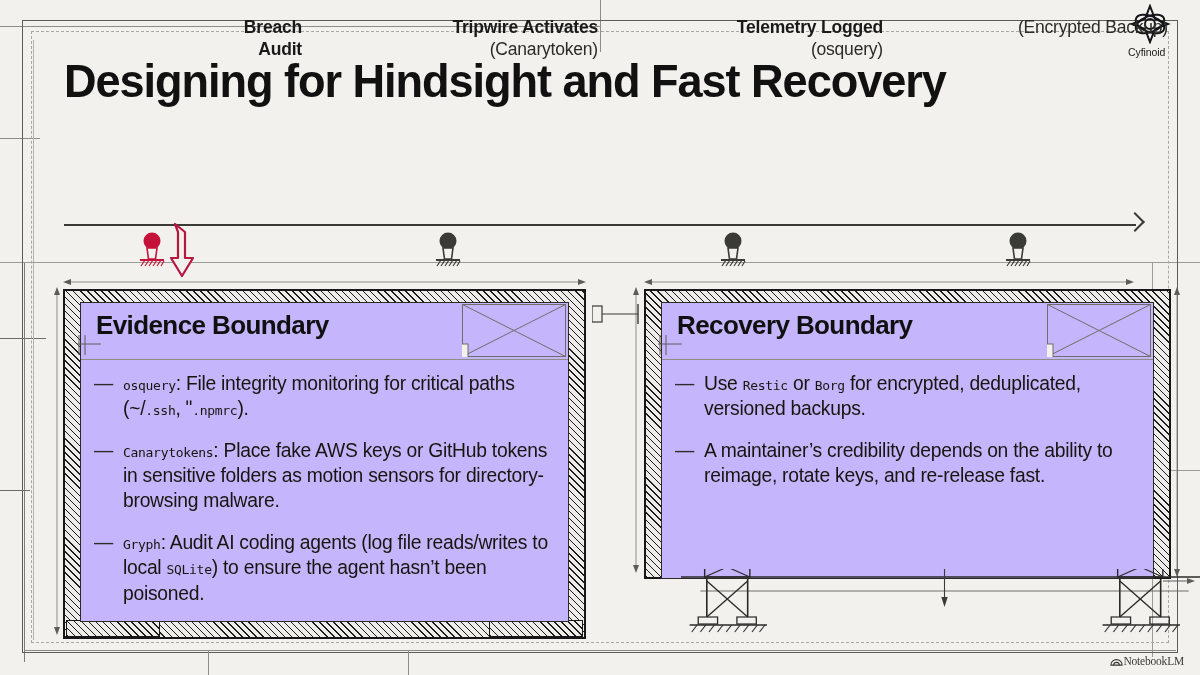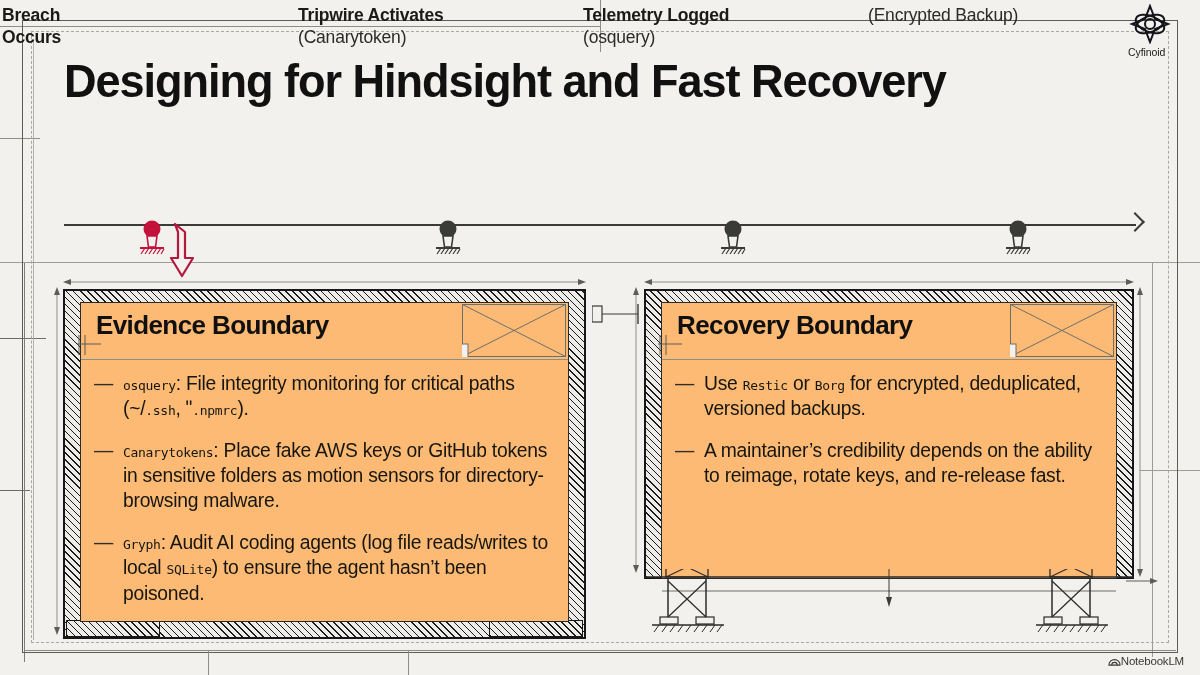--- a/index.html
+++ b/index.html
@@ -46,54 +46,54 @@
   }
   .tl-arrow{
     position:absolute;left:1128px;top:215px;width:0;height:0;
   }
   .tl-arrow:before{
     content:"";position:absolute;left:0;top:0;
     width:12px;height:12px;
     border-top:2px solid #3a3a36;border-right:2px solid #3a3a36;
     transform:rotate(45deg);
   }
-  .tl-node{position:absolute;top:4px;width:300px;margin-left:-150px;text-align:left;}
+  .tl-node{position:absolute;top:16px;width:300px;margin-left:-150px;text-align:right;}
   .tl-label{
     font-size:17.5px;font-weight:bold;color:#1a1a18;line-height:1.28;
     letter-spacing:-0.2px;
   }
   .tl-sub{
     font-size:17.5px;font-weight:normal;color:#2b2b28;line-height:1.28;
     letter-spacing:-0.2px;
   }
   
   .tl-marker{position:absolute;left:50%;top:216px;margin-left:-16px;width:32px;height:42px;}
 
   
   .breach-arrow{position:absolute;left:163px;top:222px;width:40px;height:60px;}
 
   
   .panel{
     position:absolute;top:289px;height:350px;
   }
   .panel.left{left:63px;width:523px;}
-  .panel.right{left:644px;width:490px;}
+  .panel.right{left:644px;width:490px;padding-left:37px;}
 
   .panel-wall{
     position:absolute;inset:0;
     border:2px solid #17171a;
     background:
       repeating-linear-gradient(45deg,
         #1a1a1a 0px, #1a1a1a 1px,
         rgba(0,0,0,0) 1px, rgba(0,0,0,0) 5px);
     background-color:#edece8;
   }
   .panel-inner{
     position:absolute;left:17px;top:13px;right:17px;bottom:17px;
-    background:#fdba74;
+    background:#c4b5fd;
     border:1.4px solid #2a2a28;
   }
   .panel.right .panel-inner{bottom:60px;}
 
   .panel-head{
     position:absolute;left:0;right:0;top:0;height:56px;
     border-bottom:1.2px solid #8d8d88;
   }
   .panel-title{
     position:absolute;left:15px;top:7px;
@@ -135,21 +135,21 @@
   }
 
   
   .logo{position:absolute;right:8px;top:4px;width:64px;text-align:left;}
   .logo-name{font-size:10.5px;color:#1a1a18;margin-top:-2px;letter-spacing:-0.1px;}
 
   
   .nblm{
     position:absolute;right:16px;bottom:8px;
     display:flex;align-items:center;gap:0;
-    font-size:11.5px;color:#3a3a36;letter-spacing:-0.2px;
+    font-size:11.5px;color:#3a3a36;letter-spacing:-0.2px;font-family:Liberation Serif, serif;
   }
 </style>
 </head>
 <body>
 
 <div class="slide">
 
   <div class="guide v" style="left:600px;top:0;height:36px;background:#8d8d88;"></div>
   <div class="guide v" style="left:600px;top:36px;height:16px;background:#8d8d88;"></div>
   <div class="guide h" style="left:0;top:26px;width:600px;background:#8d8d88;"></div>
@@ -179,21 +179,21 @@
     </svg>
     <div class="logo-name">Cyfinoid</div>
   </div>
 
   <div class="timeline">
     <div class="tl-axis"></div>
     <div class="tl-arrow"></div>
 
     <div class="tl-node" style="left:152px;">
       <div class="tl-label">Breach</div>
-      <div class="tl-label">Occurs</div>
+      <div class="tl-label">Audit</div>
       <svg class="tl-marker" viewBox="0 0 32 42">
         <circle cx="16" cy="9" r="8.5" fill="#c5123a"></circle>
         <path d="M11 16 L21 16 L19.5 27 L12.5 27 Z" fill="#f2f1ed" stroke="#c5123a" stroke-width="1.6"></path>
         <line x1="4" y1="28" x2="28" y2="28" stroke="#c5123a" stroke-width="2"></line>
         <g stroke="#c5123a" stroke-width="1.2">
           <line x1="5" y1="34" x2="9" y2="28"></line>
             <line x1="9" y1="34" x2="13" y2="28"></line>
           <line x1="13" y1="34" x2="17" y2="28"></line>
             <line x1="17" y1="34" x2="21" y2="28"></line>
           <line x1="21" y1="34" x2="25" y2="28"></line>

